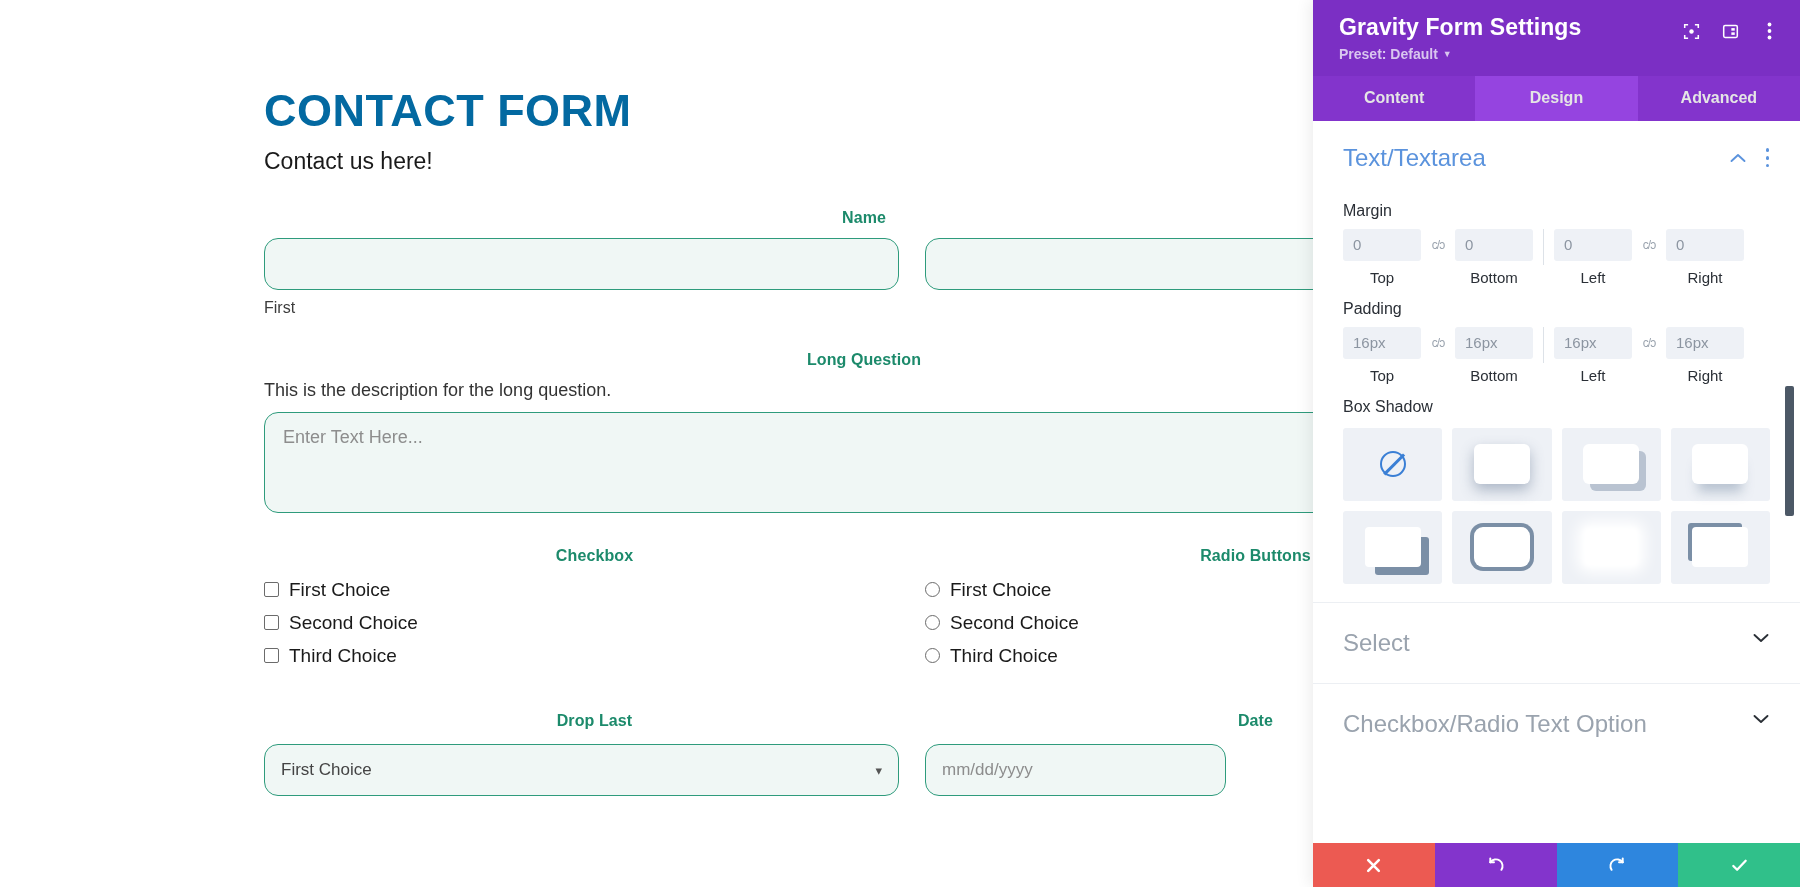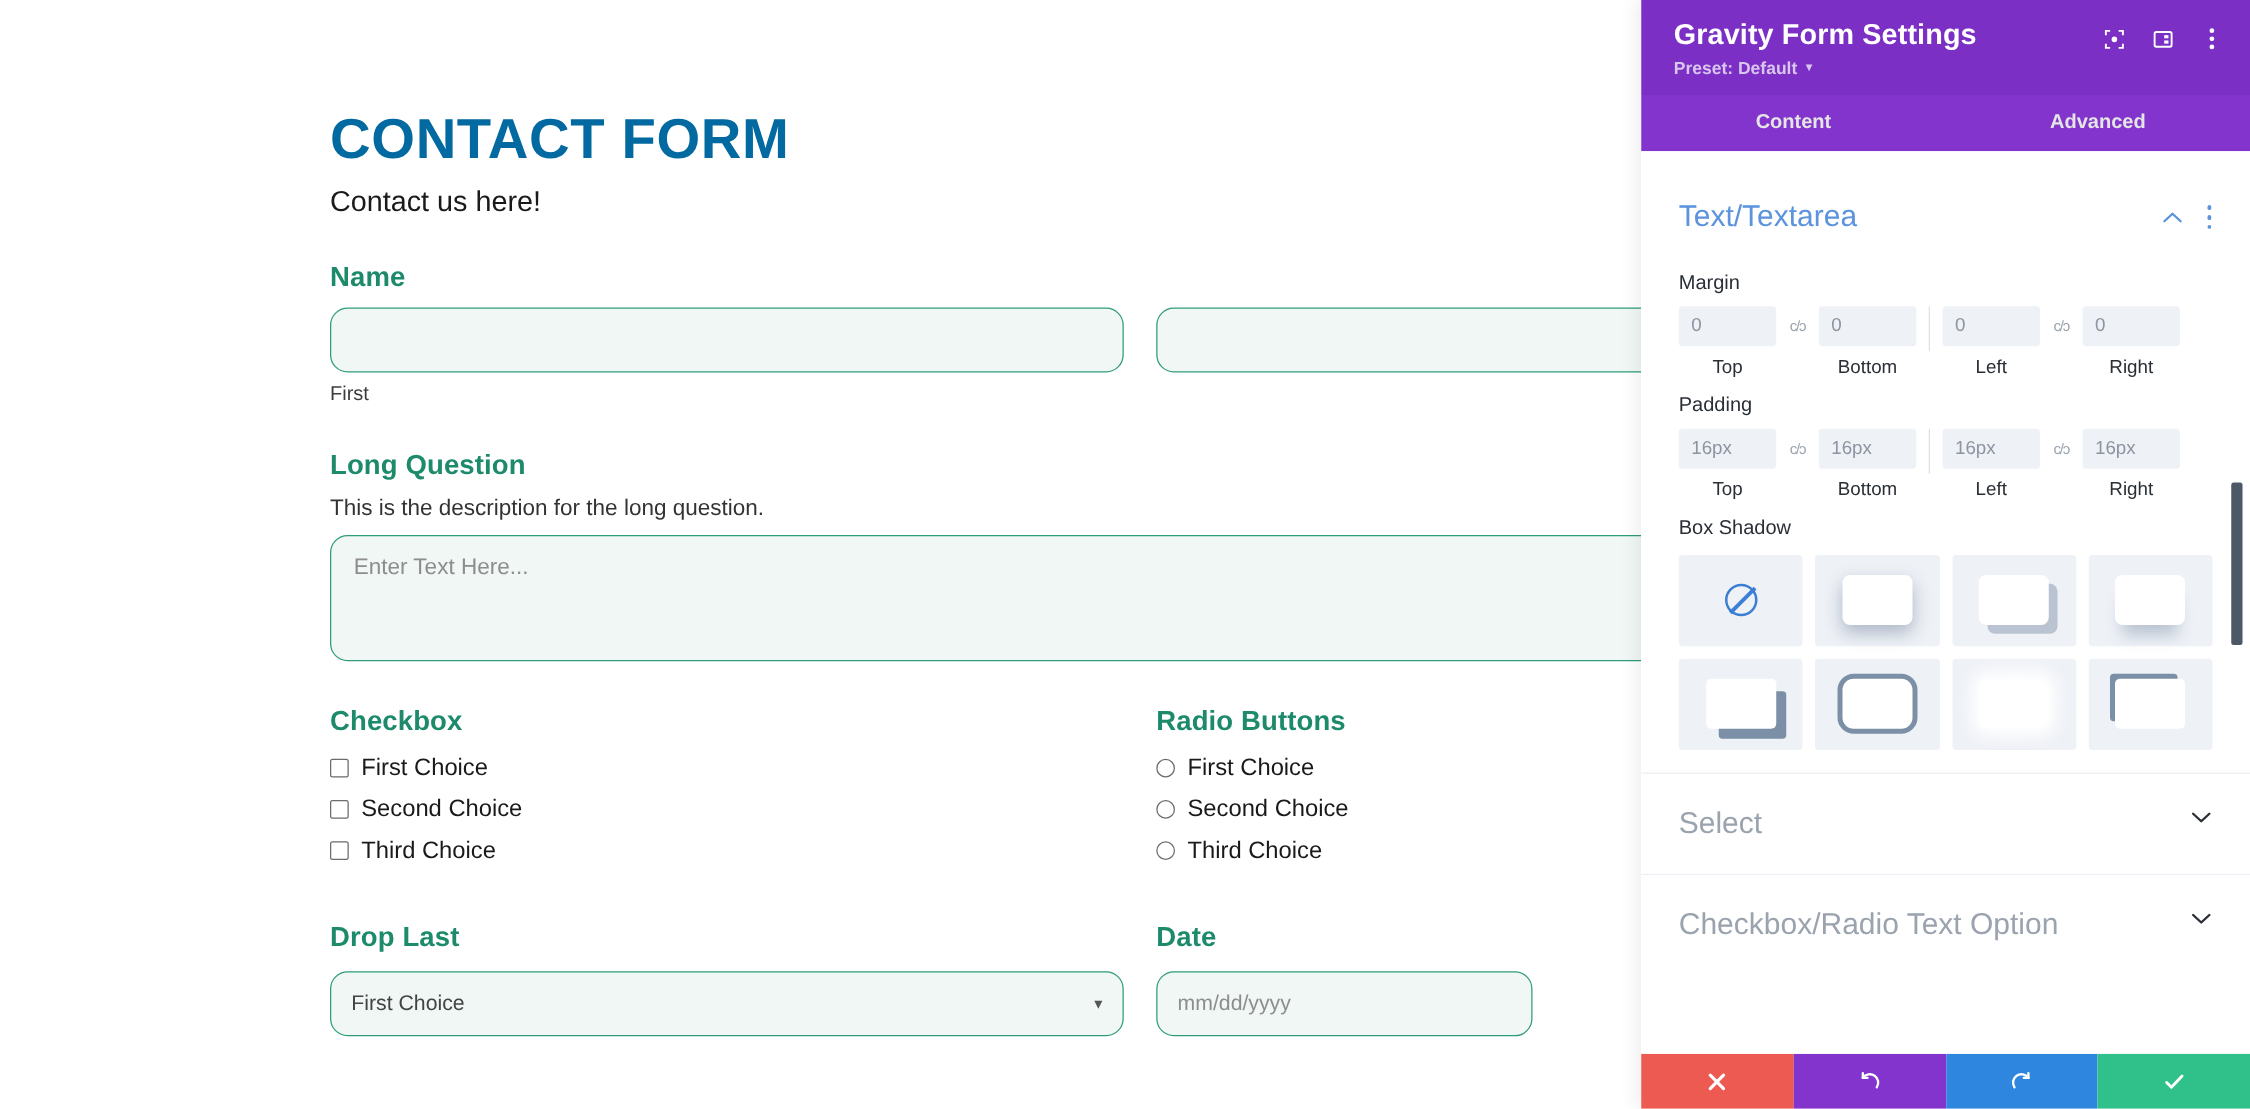--- a/index.html
+++ b/index.html
@@ -20,22 +20,22 @@
   }
   .form-wrap { position: absolute; left: 264px; top: 86px; width: 1200px; }
 
   .form-title {
     font-size: 45px; font-weight: 700; letter-spacing: 0.5px;
     color: #0369a1; line-height: 1.1; margin-bottom: 12px;
   }
   .form-sub { font-size: 23px; color: #1a1a1a; margin-bottom: 34px; font-weight: 400; }
 
   .field-label {
-    font-size: 22px; font-weight: 700; color: #1c8a6b;
-    margin-bottom: 11px; letter-spacing: .1px;
+    font-size: 16px; font-weight: 700; color: #1c8a6b;
+    margin-bottom: 11px; letter-spacing: .1px; text-align: center;
   }
   .field-desc { font-size: 18px; color: #333; margin-bottom: 11px; }
 
   .gf-input {
     background: #f0f7f5; border: 1px solid #2e9b7c; border-radius: 14px;
     height: 52px; width: 100%;
     font-size: 17px; color: #444; padding: 0 16px;
     font-family: "Liberation Sans", sans-serif;
     outline: none;
   }
@@ -102,21 +102,21 @@
   .panel-tabs { display: flex; background: #8334cc; }
   .tab {
     flex: 1; text-align: center; padding: 13px 0 14px;
     font-size: 16px; font-weight: 700; color: #e5e5e5; cursor: pointer;
   }
   .tab.active { background: #9544e0; }
 
   .panel-body {
     flex: 1; overflow: hidden; position: relative; background: #fff;
   }
-  .panel-scroll { padding: 16px 0 0 0; }
+  .panel-scroll { padding: 0 0 0 0; }
 
   .sec-head {
     display: flex; align-items: center; justify-content: space-between;
     padding: 23px 30px 8px 30px;
   }
   .sec-title { font-size: 24px; color: #5b93dd; font-weight: 400; }
   .sec-title.collapsed { color: #9aa3ae; }
   .sec-icons { display: flex; align-items: center; gap: 18px; color: #5b93dd; }
   .chev { width: 18px; height: 18px; display:flex; align-items:center; justify-content:center; cursor:pointer; }
   .kebab { width: 5px; height: 19px; display:flex; flex-direction:column; justify-content:space-between; align-items:center; cursor:pointer; }
@@ -308,20 +308,21 @@
             <circle cx="2.5" cy="2.5" r="1.9" fill="#fff"></circle>
             <circle cx="2.5" cy="9" r="1.9" fill="#fff"></circle>
             <circle cx="2.5" cy="15.5" r="1.9" fill="#fff"></circle>
           </svg>
         </span>
       </div>
     </div>
 
     <div class="panel-tabs">
       <div class="tab">Content</div>
+      <div class="tab active">Design</div>
       <div class="tab">Advanced</div>
     </div>
 
     <div class="panel-body">
       <div class="panel-scroll">
 
         <div class="sec-head">
           <span class="sec-title">Text/Textarea</span>
           <span class="sec-icons">
             <span class="chev">

